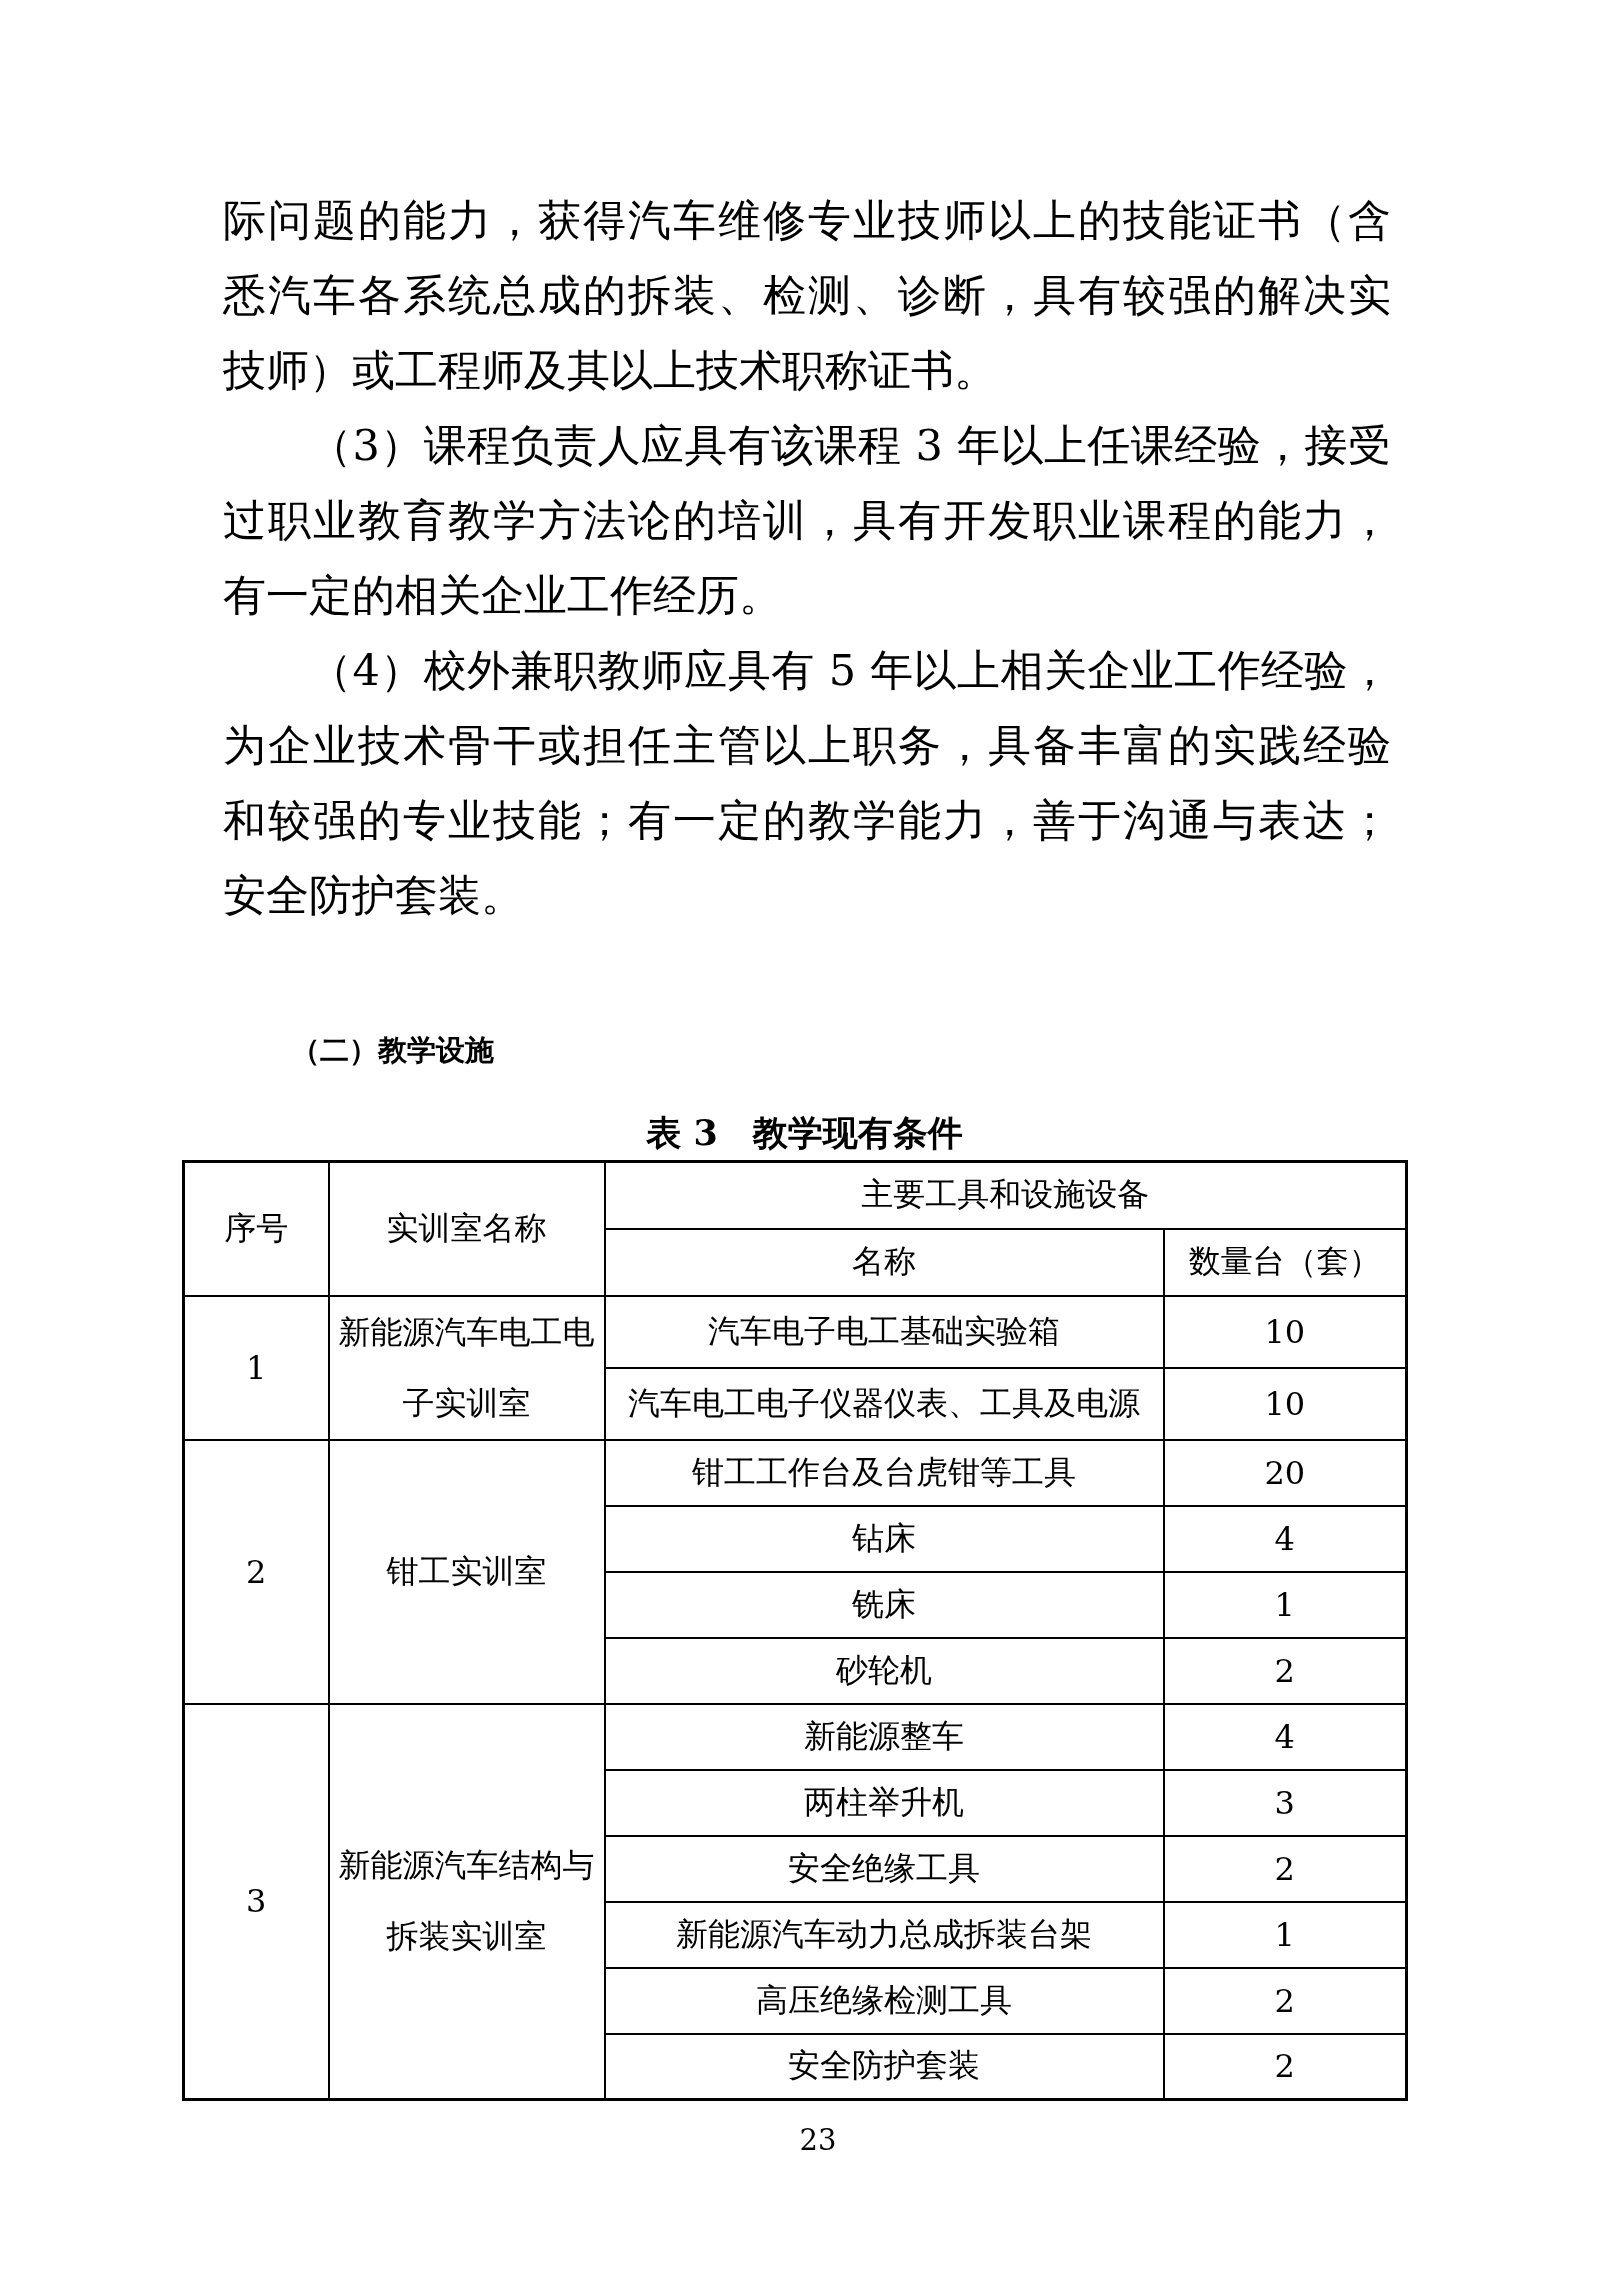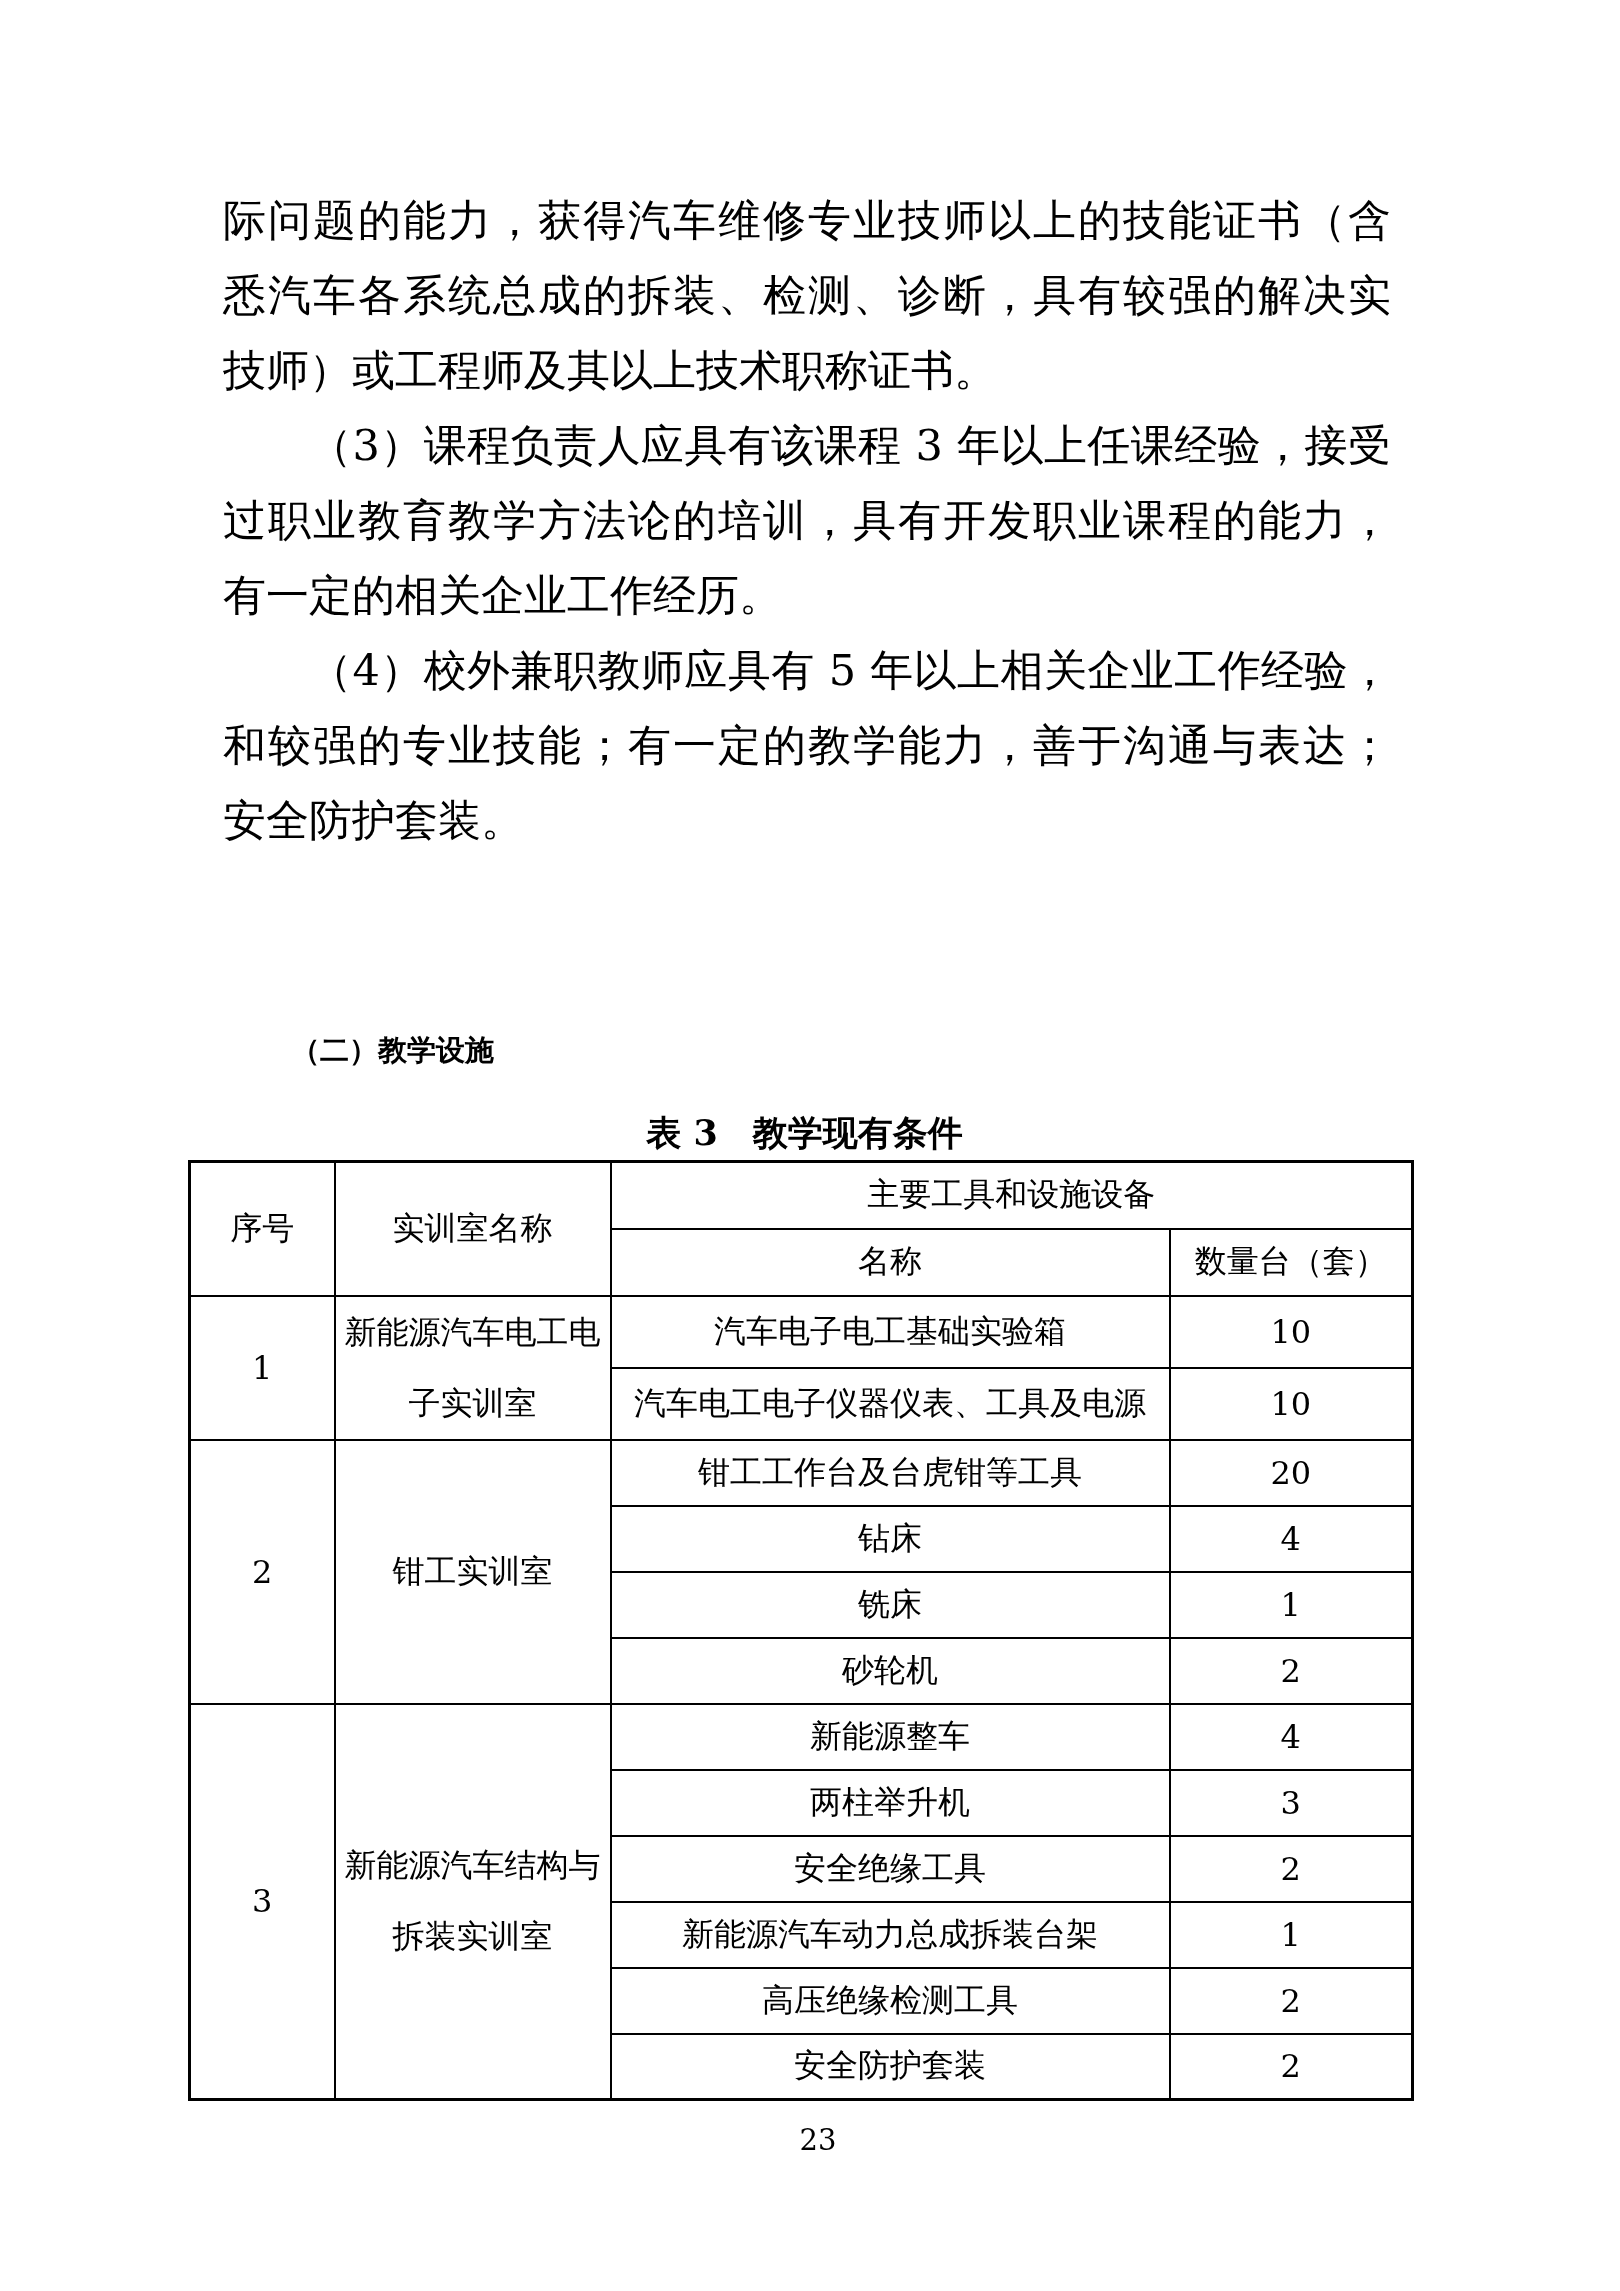--- a/index.html
+++ b/index.html
@@ -56,21 +56,21 @@
     top: 1111px;
     width: 1223px;
     text-align: center;
     font-size: 35px;
     font-weight: bold;
     line-height: 43px;
   }
   
   table.equip {
     position: absolute;
-    left: 188px;
+    left: 182px;
     top: 1160px;
     width: 1223px;
     border-collapse: collapse;
     table-layout: fixed;
     border: 3.9px solid #000000;
     font-size: 32px;
   }
   table.equip th, table.equip td {
     border: 2px solid #000000;
     text-align: center;
@@ -102,20 +102,21 @@
 <div class="page">
 
   <div class="body-text" id="body-text">
       <div class="tline stretch">际问题的能力，获得汽车维修专业技师以上的技能证书（含</div>
       <div class="tline stretch">悉汽车各系统总成的拆装、检测、诊断，具有较强的解决实</div>
       <div class="tline">技师）或工程师及其以上技术职称证书。</div>
       <div class="tline stretch indent">（3）课程负责人应具有该课程 3 年以上任课经验，接受</div>
       <div class="tline stretch">过职业教育教学方法论的培训，具有开发职业课程的能力，</div>
       <div class="tline">有一定的相关企业工作经历。</div>
       <div class="tline stretch indent">（4）校外兼职教师应具有 5 年以上相关企业工作经验，</div>
+      <div class="tline stretch">为企业技术骨干或担任主管以上职务，具备丰富的实践经验</div>
       <div class="tline stretch">和较强的专业技能；有一定的教学能力，善于沟通与表达；</div>
       <div class="tline">安全防护套装。</div>
     </div>
 
   <div class="section-heading">（二）教学设施</div>
 
   <div class="table-caption">表 3　教学现有条件</div>
 
   <table class="equip">
     <colgroup>

